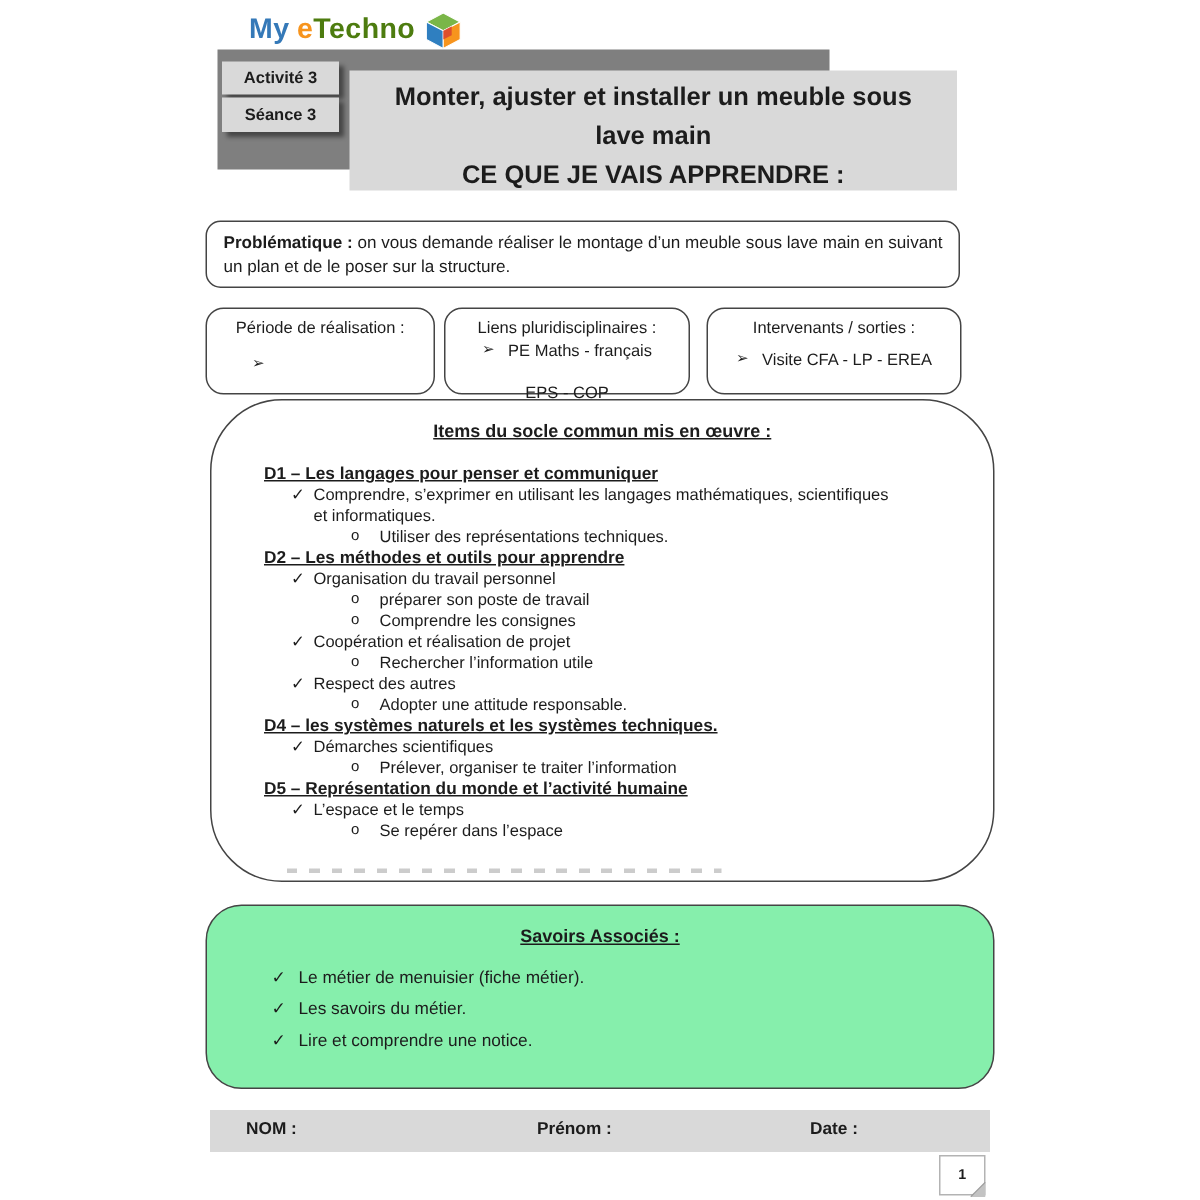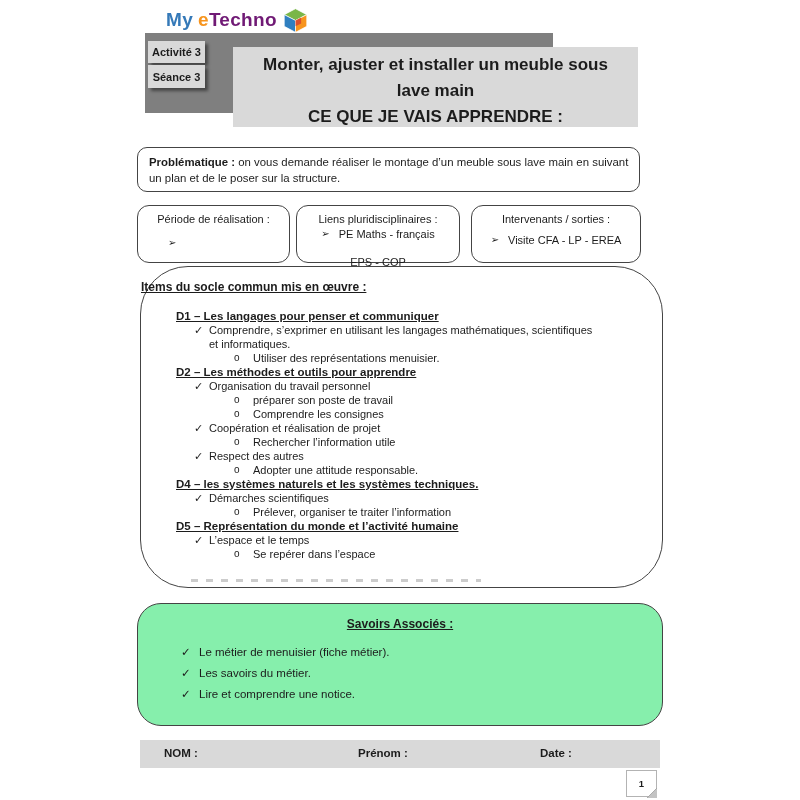--- a/index.html
+++ b/index.html
@@ -4,26 +4,26 @@
 <style>
   html,body{margin:0;padding:0;background:#ffffff;}
   .page{position:relative;width:800px;height:800px;background:#ffffff;overflow:hidden;
         font-family:"Liberation Sans","DejaVu Sans",sans-serif;color:#1c1c1c;}
 
   
   .logo{position:absolute;left:166px;top:6px;height:28px;display:flex;align-items:center;
         font-size:19px;font-weight:bold;letter-spacing:.3px;}
   .logo-my{color:#3579b8;margin-right:5px;}
   .logo-e{color:#f7941d;}
-  .logo-techno{color:#701a75;}
+  .logo-techno{color:#4d7c0f;}
   .logo-cube{margin-left:5px;}
 
   
   .dark-bar{position:absolute;left:145px;top:33px;width:408px;height:80px;background:#7f7f7f;}
-  .hdr-badge{position:absolute;left:148px;width:57px;background:#d9d9d9;
+  .hdr-badge{position:absolute;left:148px;width:78px;background:#d9d9d9;
         font-size:11px;font-weight:bold;display:flex;align-items:center;justify-content:center;
         box-shadow:3px 3px 3px rgba(0,0,0,.45);}
   .badge1{top:41px;height:22px;}
   .badge2{top:65px;height:23px;}
   .title-box{position:absolute;left:233px;top:47px;width:405px;height:80px;background:#d9d9d9;
         box-sizing:border-box;padding:5px 12px 0 12px;text-align:center;
         font-weight:bold;font-size:17px;line-height:26px;}
 
   
   .prob-box{position:absolute;left:137px;top:147px;width:503px;height:45px;background:#fff;
@@ -40,21 +40,21 @@
   .ib-title{font-weight:normal;text-align:center;margin-top:7px;}
   .ib-arrow-only{margin:12px 0 0 30px;font-size:10px;}
   .ib-line{display:flex;justify-content:center;margin-top:3px;}
   .ib-line .arr{font-size:10px;margin-right:9px;}
   .ib-line2{text-align:center;margin-top:16px;}
   .ib3 .ib-line{margin-top:9px;}
 
   
   .socle-box{position:absolute;left:140px;top:266px;width:523px;height:322px;background:#fff;
         border:1px solid #444;border-radius:48px;box-sizing:border-box;}
-  .socle-title{font-weight:bold;font-size:12px;text-decoration:underline;margin-top:13px;}
+  .socle-title{text-align:center;font-weight:bold;font-size:12px;text-decoration:underline;margin-top:13px;}
   .socle-content{margin:15px 0 0 35px;font-size:11px;line-height:14px;}
   .sec-hdr{font-weight:bold;font-size:11.5px;text-decoration:underline;}
   .line{display:flex;align-items:flex-start;}
   .blt{flex:0 0 auto;}
   .check .blt{margin-left:18px;width:15px;}
   .check .txt{max-width:390px;}
   .circle .blt{margin-left:58px;width:19px;font-size:10px;}
   .faded{position:absolute;left:50px;bottom:5px;width:290px;height:3px;opacity:.3;
         background:repeating-linear-gradient(90deg,#555 0 7px,transparent 7px 15px);}
 
@@ -138,21 +138,21 @@
     <div class="socle-title">Items du socle commun mis en œuvre :</div>
     <div class="socle-content">
 
       <div class="sec-hdr">D1 – Les langages pour penser et communiquer</div>
       <div class="line check">
         <span class="blt">✓</span>
         <span class="txt">Comprendre, s’exprimer en utilisant les langages mathématiques, scientifiques et informatiques.</span>
       </div>
       <div class="line circle">
         <span class="blt">o</span>
-        <span class="txt">Utiliser des représentations menuisier.</span>
+        <span class="txt">Utiliser des représentations techniques.</span>
       </div>
 
       <div class="sec-hdr">D2 – Les méthodes et outils pour apprendre</div>
       <div class="line check">
         <span class="blt">✓</span>
         <span class="txt">Organisation du travail personnel</span>
       </div>
       <div class="line circle">
         <span class="blt">o</span>
         <span class="txt">préparer son poste de travail</span>

